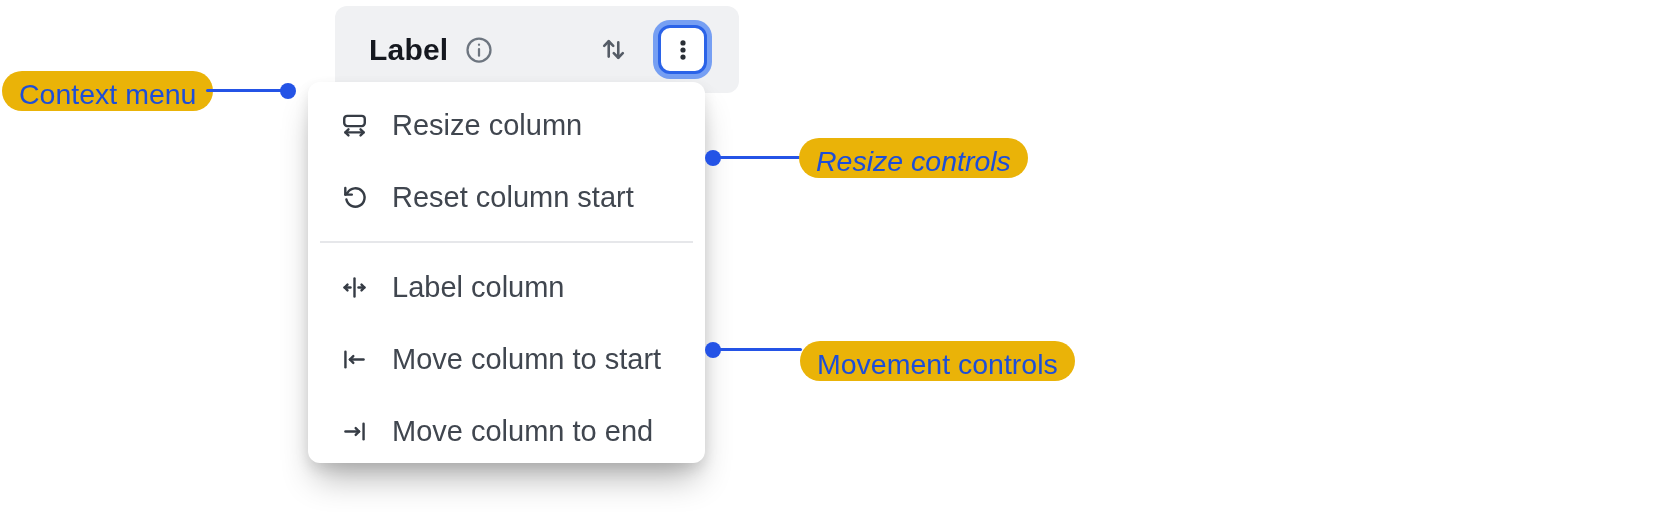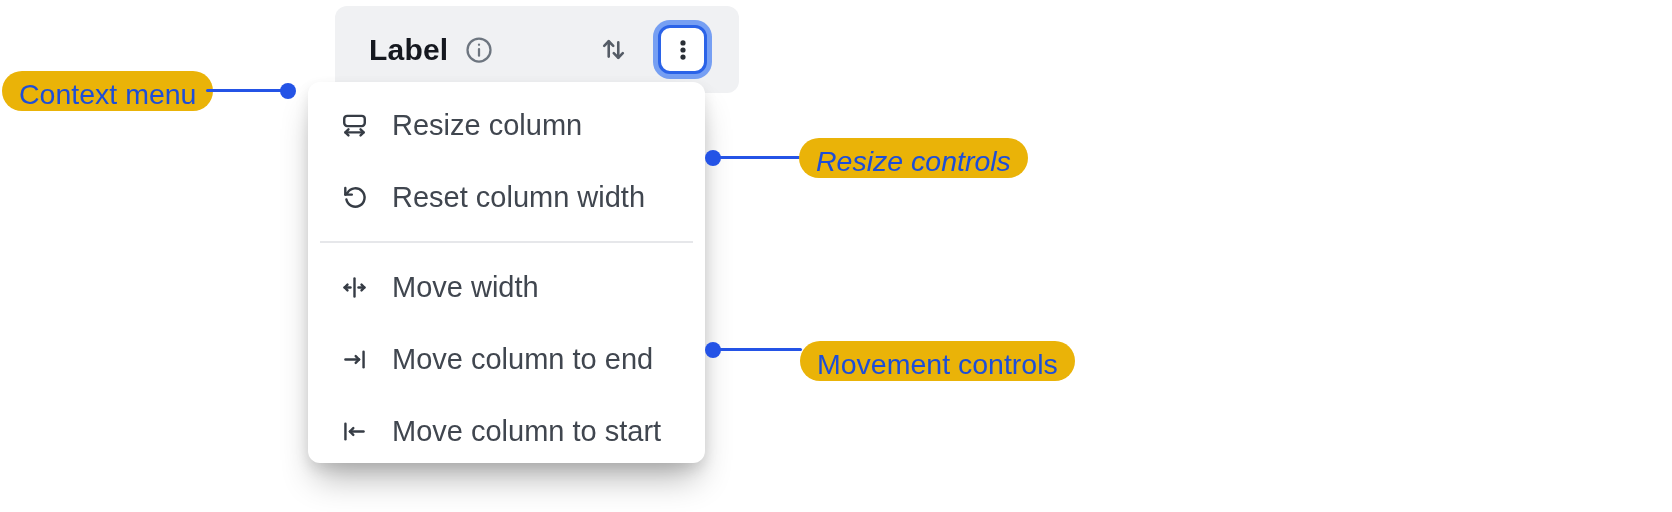--- a/index.html
+++ b/index.html
@@ -154,58 +154,58 @@
       <span>Resize column</span>
     </div>
 
     <div class="menu-item">
       <span class="mi-icon">
         <svg width="29" height="29" viewBox="0 0 24 24" fill="none" stroke="currentColor" stroke-width="2" stroke-linecap="round" stroke-linejoin="round">
           <path d="M4.4 4.2v5.4h5.4"></path>
           <path d="M5.3 13.6a7.6 7.6 0 1 0 .9-5.5L4.4 9.6"></path>
         </svg>
       </span>
-      <span>Reset column width</span>
+      <span>Reset column start</span>
     </div>
 
     <hr class="menu-divider">
 
     <div class="menu-item">
       <span class="mi-icon">
         <svg width="29" height="29" viewBox="0 0 24 24" fill="none" stroke="currentColor" stroke-width="2" stroke-linecap="round" stroke-linejoin="round">
           <path d="M12 4.5v15"></path>
           <path d="M8.7 12H3.8"></path>
           <path d="M6.2 9.6 3.8 12l2.4 2.4"></path>
           <path d="M15.3 12h4.9"></path>
           <path d="M17.8 9.6 20.2 12l-2.4 2.4"></path>
         </svg>
       </span>
-      <span>Move width</span>
+      <span>Label column</span>
+    </div>
+
+    <div class="menu-item">
+      <span class="mi-icon">
+        <svg width="29" height="29" viewBox="0 0 24 24" fill="none" stroke="currentColor" stroke-width="2" stroke-linecap="round" stroke-linejoin="round">
+          <path d="M4.5 5.5v13"></path>
+          <path d="M19.5 12H8.2"></path>
+          <path d="M11 9.2 8.2 12l2.8 2.8"></path>
+        </svg>
+      </span>
+      <span>Move column to start</span>
     </div>
 
     <div class="menu-item">
       <span class="mi-icon">
         <svg width="29" height="29" viewBox="0 0 24 24" fill="none" stroke="currentColor" stroke-width="2" stroke-linecap="round" stroke-linejoin="round">
           <path d="M19.5 5.5v13"></path>
           <path d="M4.5 12h11.3"></path>
           <path d="M13 9.2 15.8 12 13 14.8"></path>
         </svg>
       </span>
       <span>Move column to end</span>
-    </div>
-
-    <div class="menu-item">
-      <span class="mi-icon">
-        <svg width="29" height="29" viewBox="0 0 24 24" fill="none" stroke="currentColor" stroke-width="2" stroke-linecap="round" stroke-linejoin="round">
-          <path d="M4.5 5.5v13"></path>
-          <path d="M19.5 12H8.2"></path>
-          <path d="M11 9.2 8.2 12l2.8 2.8"></path>
-        </svg>
-      </span>
-      <span>Move column to start</span>
     </div>
 
   </div>
 
   <div class="pill" style="left:2px; top:71px;">
     <span>Context menu</span>
   </div>
   <div class="conn-line" style="left:206px; top:89px; width:76px;"></div>
   <div class="conn-dot" style="left:280px; top:83px;"></div>
 

